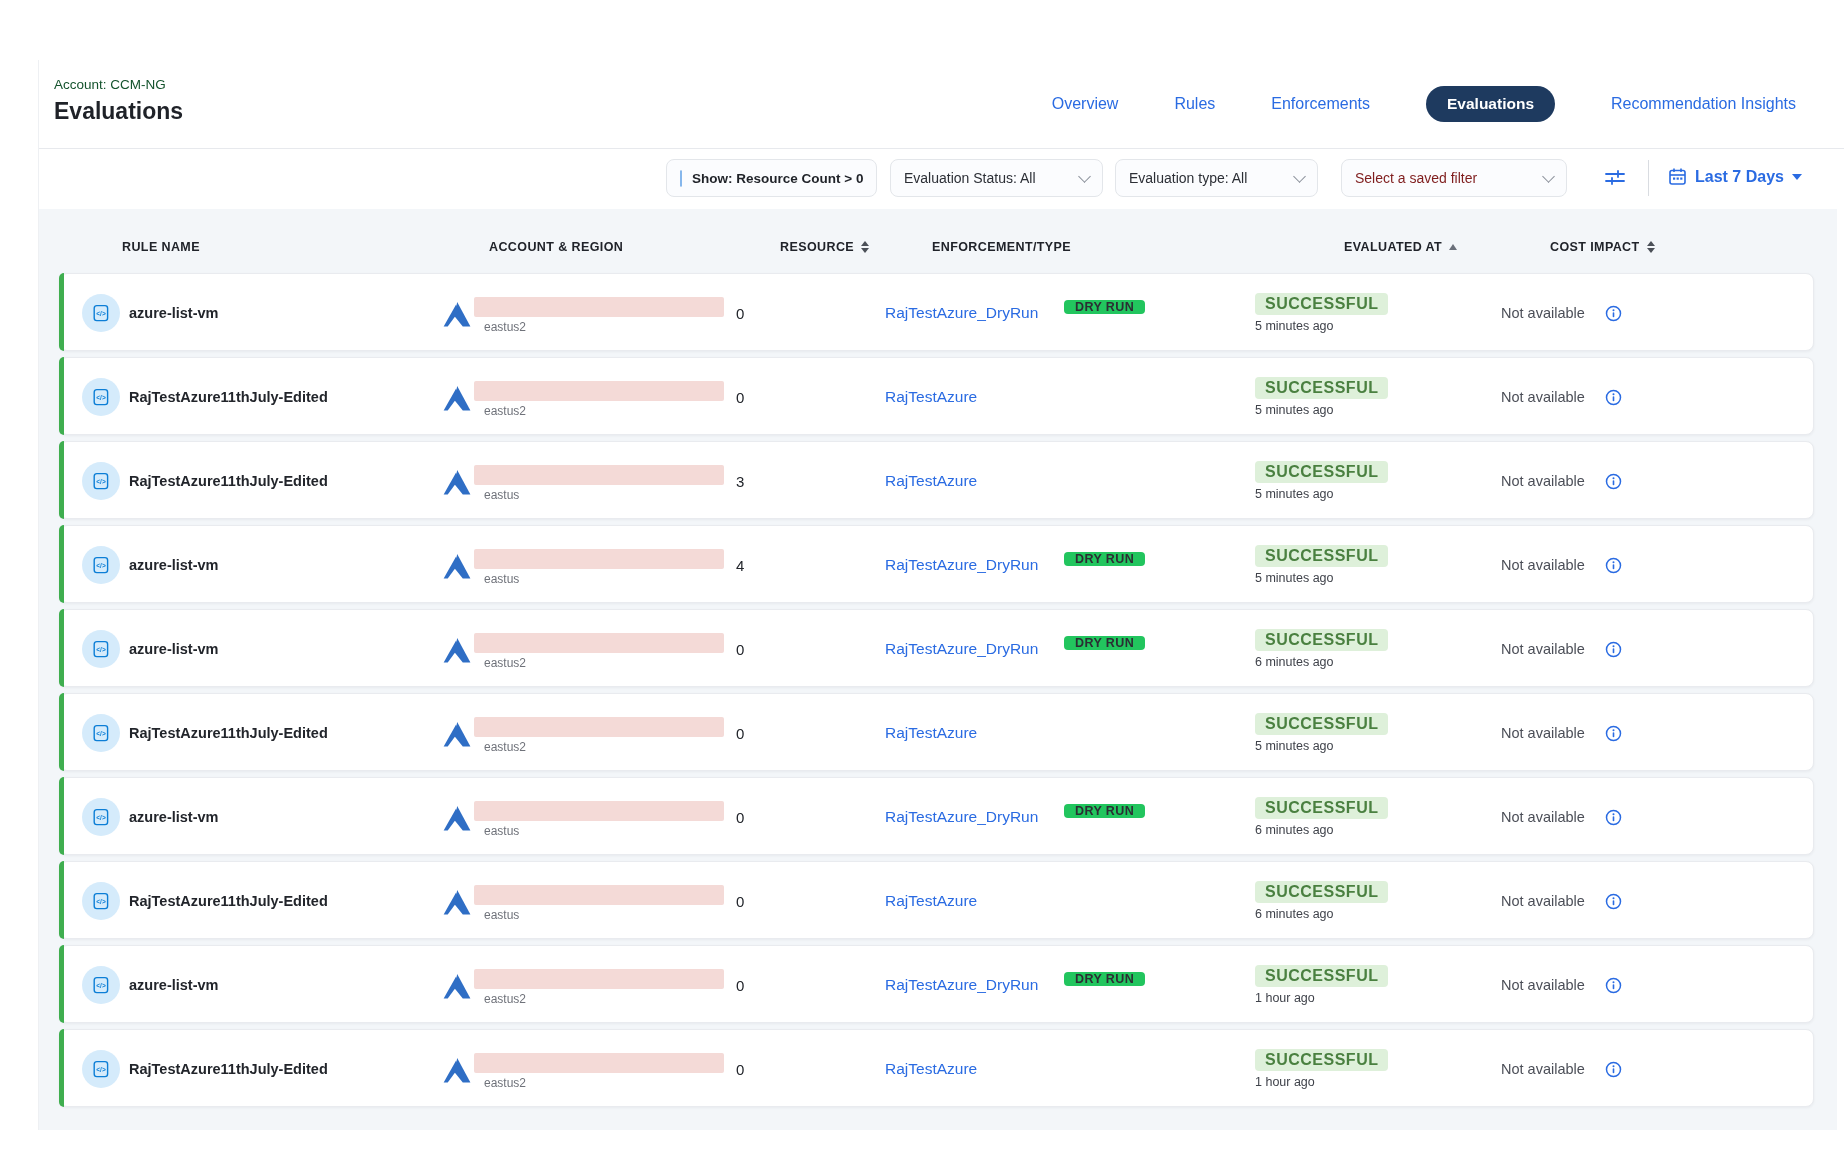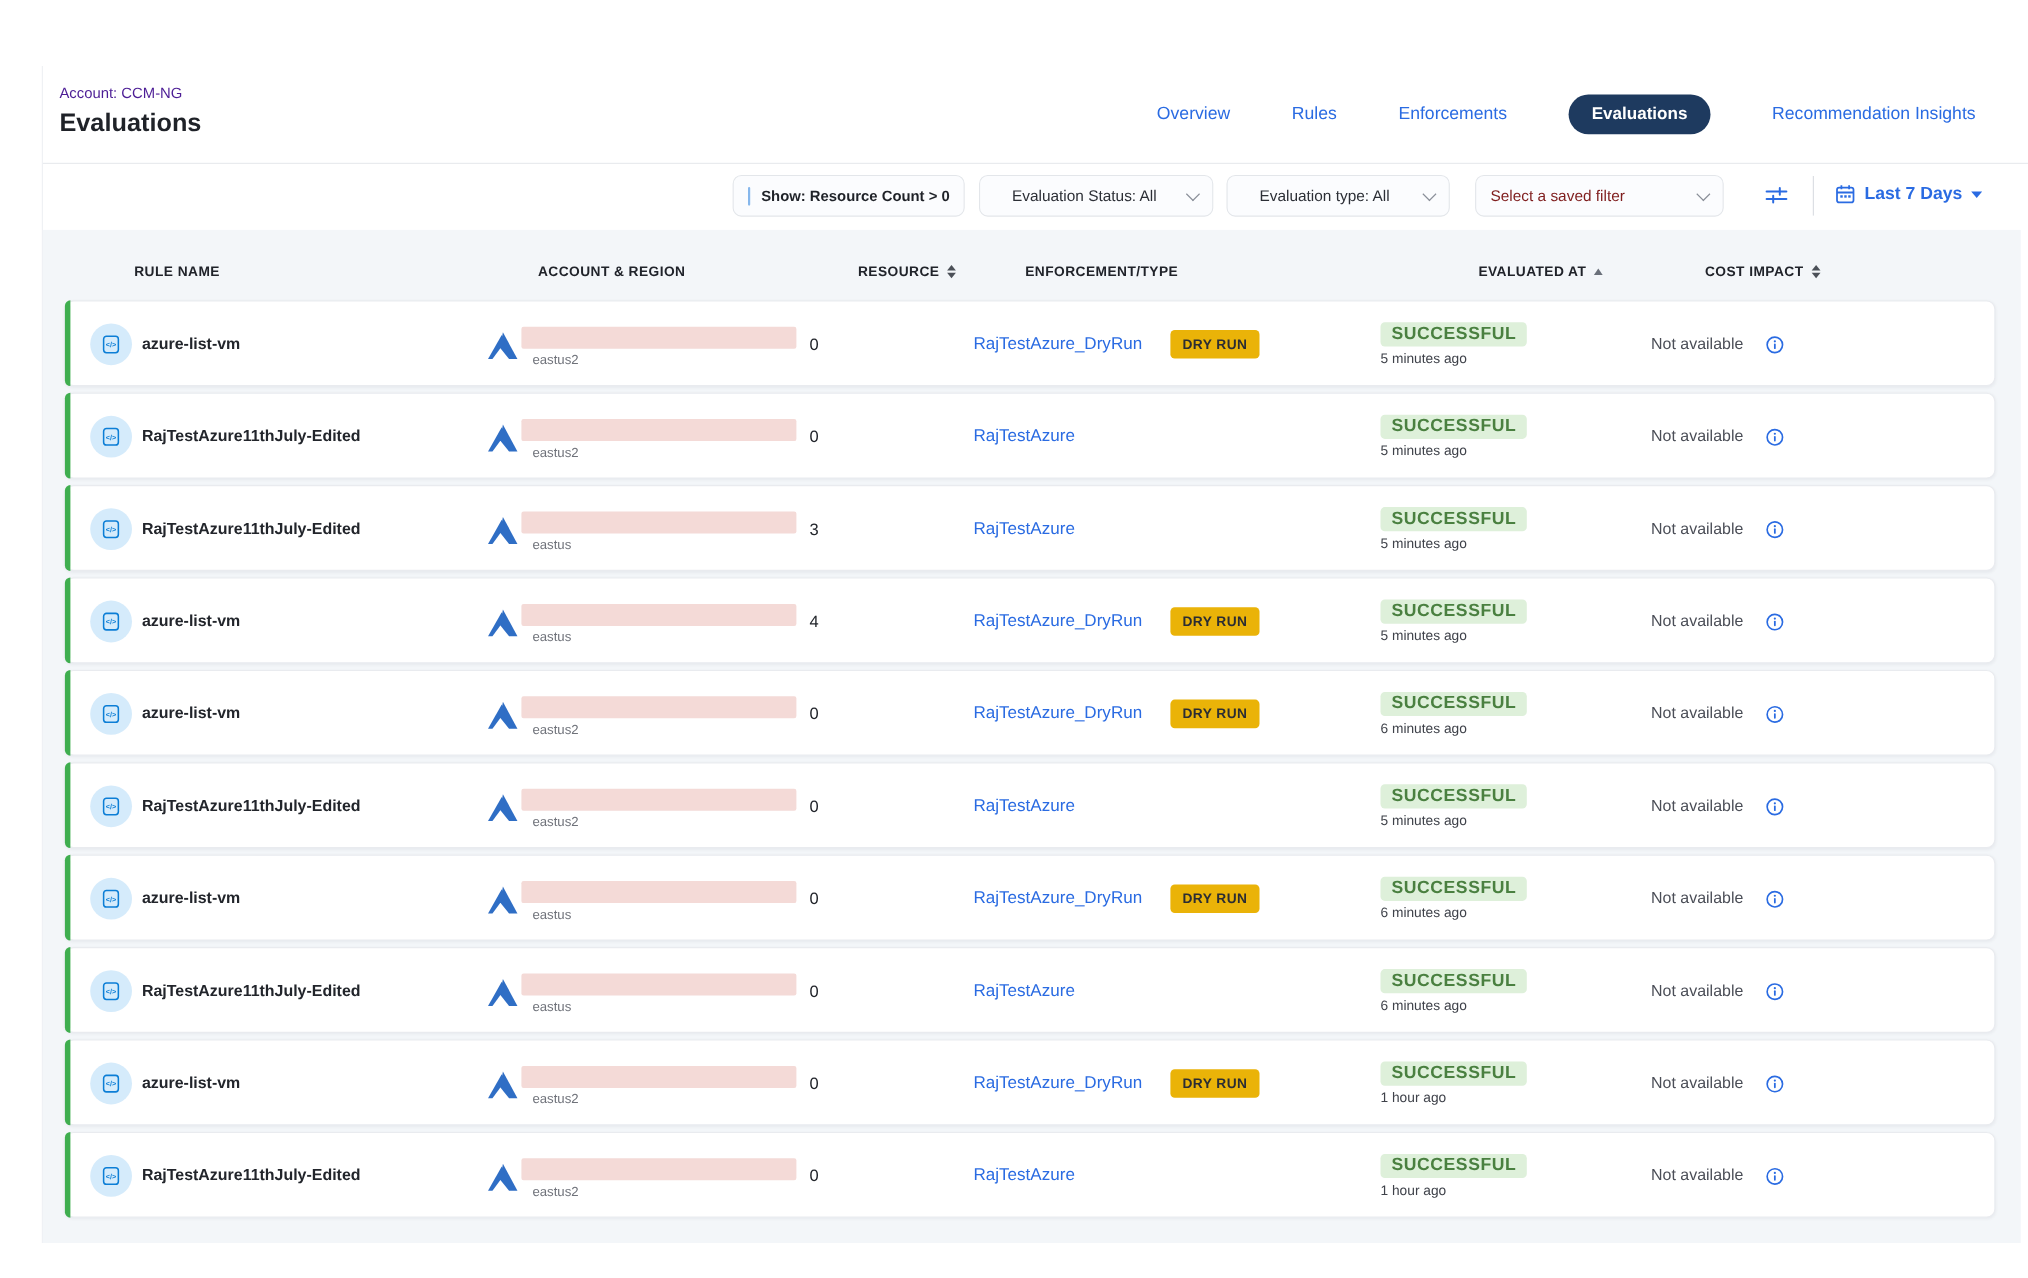--- a/index.html
+++ b/index.html
@@ -2,31 +2,31 @@
 <html><head>
 <meta charset="utf-8">
 <style>
   html,body{margin:0;padding:0;background:#fff;}
   .canvas{
     position:relative;width:1844px;height:1162px;background:#ffffff;overflow:hidden;
     font-family:"Liberation Sans","DejaVu Sans",sans-serif;color:#22252b;
   }
   
   .panel-edge{position:absolute;left:38px;top:60px;width:1px;height:1070px;background:#eef0f3;}
-  .breadcrumb{position:absolute;left:54px;top:77px;font-size:13.5px;color:#4c1d95;}
+  .breadcrumb{position:absolute;left:54px;top:77px;font-size:13.5px;color:#14532d;}
   .page-title{position:absolute;left:54px;top:98px;font-size:23px;font-weight:700;color:#1f2228;}
   .nav{position:absolute;top:86px;right:48px;display:flex;align-items:center;gap:56px;}
   .nav-item{font-size:16px;font-weight:500;color:#2a6be2;cursor:pointer;white-space:nowrap;}
   .nav-pill{background:#1e3a5f;color:#ffffff;font-size:15.5px;font-weight:600;padding:9px 21px;border-radius:20px;}
   .hr-top{position:absolute;left:39px;top:148px;width:1805px;height:1px;background:#e7e9ed;}
   
   .fbox{position:absolute;top:159px;height:38px;box-sizing:border-box;border:1px solid #e3e6ea;
         background:#fbfcfe;border-radius:8px;display:flex;align-items:center;padding:0 13px;gap:10px;}
   .fbox .flabel{font-size:13.5px;font-weight:600;color:#1f2228;white-space:nowrap;}
-  .fbox .fvalue{font-size:14px;font-weight:500;color:#2c2f36;white-space:nowrap;flex:1;margin-left:16px;}
+  .fbox .fvalue{font-size:14px;font-weight:500;color:#2c2f36;white-space:nowrap;flex:1;}
   .fbox .fplaceholder{font-size:14px;color:#7f1d1d;white-space:nowrap;flex:1;}
   .checkbox{width:17px;height:17px;border:1.6px solid #86b7ec;border-radius:5px;background:#fff;box-sizing:border-box;}
   .chev{width:8px;height:8px;border-right:1.6px solid #8a8f99;border-bottom:1.6px solid #8a8f99;
         transform:rotate(45deg);margin-top:-4px;flex:none;}
   .sliders-btn{position:absolute;left:1604px;top:168px;width:22px;height:20px;cursor:pointer;}
   .vdivider{position:absolute;left:1648px;top:160px;width:1px;height:36px;background:#d9dce1;}
   .daterange{position:absolute;left:1668px;top:167px;display:flex;align-items:center;gap:8px;cursor:pointer;}
   .daterange .dlabel{font-size:16px;font-weight:600;color:#2a6be2;white-space:nowrap;}
   .caret-dn{width:0;height:0;border-left:5px solid transparent;border-right:5px solid transparent;
             border-top:6px solid #2a6be2;}
@@ -51,22 +51,22 @@
                     background:#d5ebfb;display:flex;align-items:center;justify-content:center;}
   .rule-name{position:absolute;left:69px;top:0;height:78px;display:flex;align-items:center;
              font-size:14.5px;font-weight:600;color:#22252b;white-space:nowrap;}
   .azure-logo{position:absolute;left:382px;top:26px;}
   .redacted-bar{position:absolute;left:414px;top:23px;width:250px;height:20px;background:#f4dad7;border-radius:2px;}
   .region{position:absolute;left:424px;top:46px;font-size:12px;color:#6f727a;}
   .resource{position:absolute;left:676px;top:0;height:78px;display:flex;align-items:center;
             font-size:15px;color:#22252b;}
   .enforcement{position:absolute;left:825px;top:0;height:78px;display:flex;align-items:center;
                font-size:15.5px;color:#2a6be2;white-space:nowrap;cursor:pointer;}
-  .dryrun-badge{position:absolute;left:1004px;top:26px;height:26px;box-sizing:border-box;
-                background:#eab308;border-radius:4px;padding:0 11px;display:flex;align-items:center;
+  .dryrun-badge{position:absolute;left:1004px;top:26px;height:14px;box-sizing:border-box;
+                background:#22c55e;border-radius:4px;padding:0 11px;display:flex;align-items:center;
                 font-size:12.5px;font-weight:700;color:#2b2d33;letter-spacing:.4px;white-space:nowrap;}
   .status-badge{position:absolute;left:1195px;top:19px;height:22px;box-sizing:border-box;
                 background:#def0da;border-radius:4px;padding:0 10px;display:flex;align-items:center;
                 font-size:16px;font-weight:700;color:#4a8040;letter-spacing:.5px;white-space:nowrap;}
   .eval-time{position:absolute;left:1195px;top:45px;font-size:12.5px;color:#3f424a;white-space:nowrap;}
   .cost{position:absolute;left:1441px;top:0;height:78px;display:flex;align-items:center;gap:20px;
         font-size:14.5px;color:#4b4e57;white-space:nowrap;}
   .info-icon{display:flex;align-items:center;cursor:pointer;}
 </style>
 </head>

